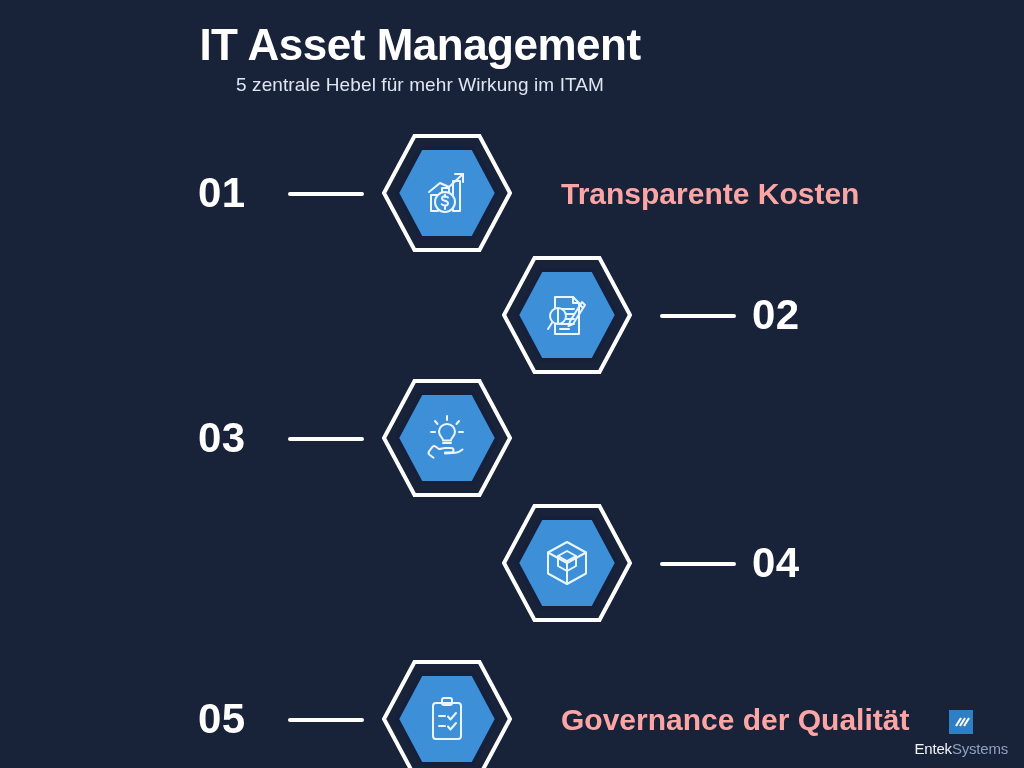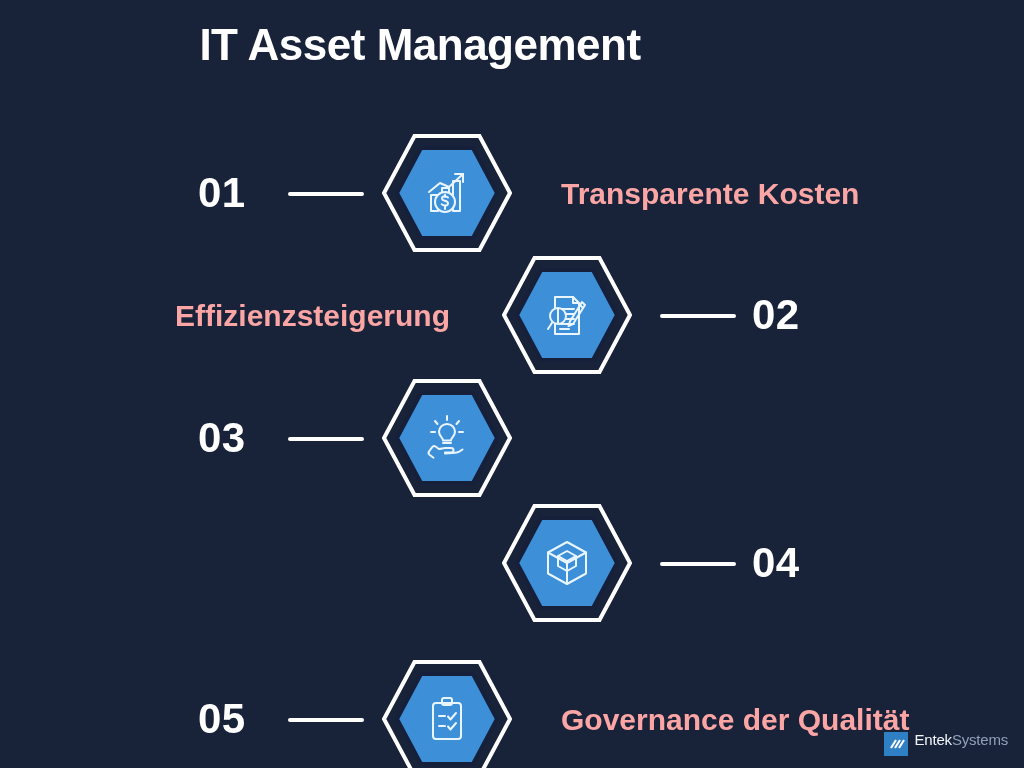--- a/index.html
+++ b/index.html
@@ -105,37 +105,40 @@
   }
   .row.left-num  .label { left:561px; }                 
   .row.right-num .label { right:574px; text-align:right;} 
 
   
   #logo {
     position:absolute;
     right:16px;
     bottom:12px;
     display:flex;
+    align-items:center;
     gap:7px;
+    flex-direction:column;
   }
   #logo-mark {
     width:24px; height:24px;
     background:#2f7fc4;
     display:flex; align-items:center; justify-content:center;
   }
   #logo-mark svg { display:block; }
   #logo-text { font-size:15px; letter-spacing:-0.2px; line-height:1; }
   #logo-entek   { color:#f2f6fb; font-weight:normal; }
   #logo-systems { color:#8fa0b8; font-weight:normal; }
 </style>
 </head>
 <body>
 
 <div id="header">
   <div id="page-title">IT Asset Management</div>
+  <div id="page-subtitle">5 zentrale Hebel für mehr Wirkung im ITAM</div>
 </div>
 
 <div class="row left-num" id="row-0">
   <div class="num">01</div>
   <div class="connector"></div>
   <div class="hex-wrap">
     <div class="hex-outer">
       <svg viewBox="0 0 130 118">
           <polygon points="32.5,2 97.5,2 128,59 97.5,116 32.5,116 2,59" fill="none" stroke="#ffffff" stroke-width="4"></polygon>
         </svg>
@@ -156,21 +159,20 @@
         <path d="M27 30.5c-1-1-2-1.3-3.2-1.3-1.6 0-2.8.9-2.8 2.2 0 3 6 1.6 6 4.8 0 1.4-1.3 2.4-3 2.4-1.3 0-2.5-.4-3.4-1.4"></path>
         <line x1="24" y1="27.5" x2="24" y2="30"></line>
         <line x1="24" y1="39.5" x2="24" y2="42"></line>
       </svg>
     </div>
   </div>
   <div class="label">Transparente Kosten</div>
 </div>
 
 <div class="row right-num" id="row-1">
-  <div class="label">Effizienzsteigerung</div>
   <div class="hex-wrap">
     <div class="hex-outer">
       <svg viewBox="0 0 130 118">
           <polygon points="32.5,2 97.5,2 128,59 97.5,116 32.5,116 2,59" fill="none" stroke="#ffffff" stroke-width="4"></polygon>
         </svg>
     </div>
     <div class="hex-inner">
       <svg viewBox="0 0 104 94">
           <polygon points="26,2 78,2 102,47 78,92 26,92 2,47" fill="#3d8fd8" stroke="#16203a" stroke-width="4"></polygon>
         </svg>

